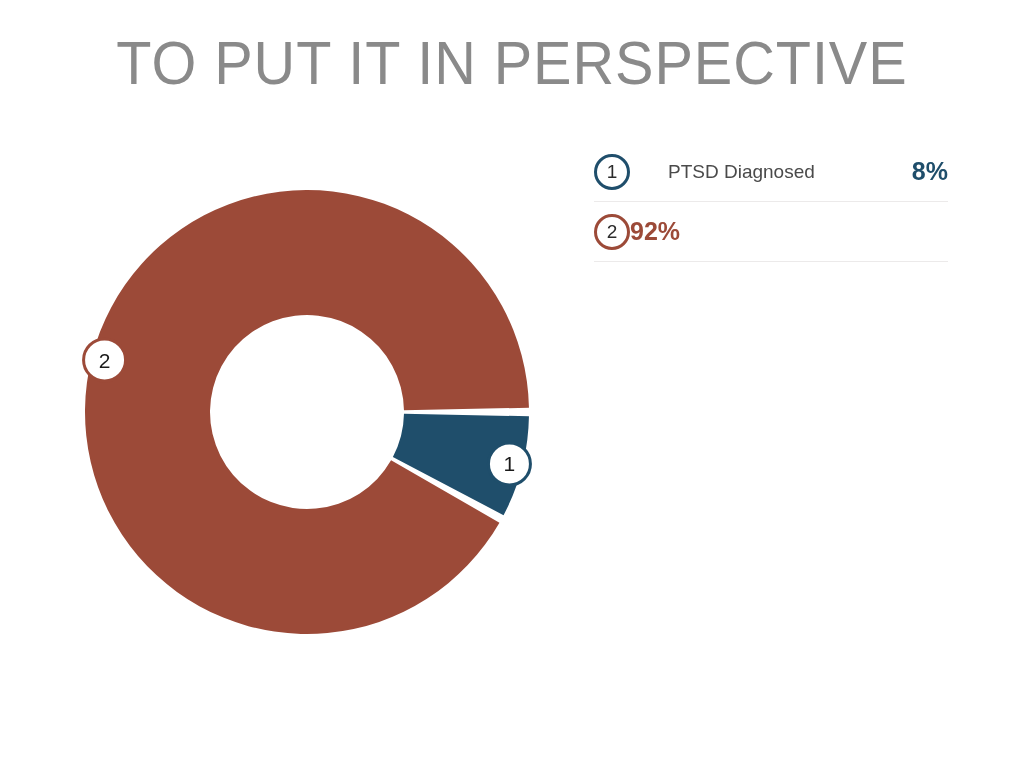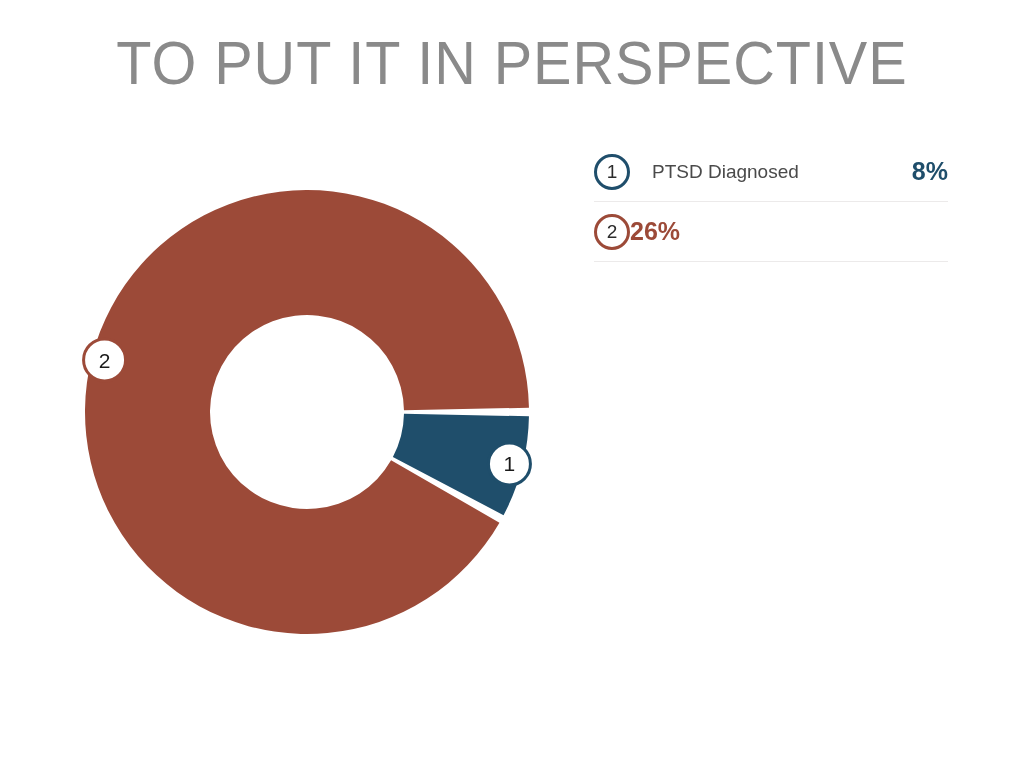--- a/index.html
+++ b/index.html
@@ -74,21 +74,21 @@
     font-size: 19px;
     color: #2b2b2b;
     font-weight: 400;
     background: #ffffff;
   }
   .legend-badge.badge-2 {
     border-color: #9c4a38;
   }
   .legend-label {
     flex: 1 1 auto;
-    margin-left: 22px;
+    margin-left: 38px;
     font-size: 19px;
     color: #4a4a4a;
     font-weight: 400;
     white-space: nowrap;
   }
   .legend-value {
     flex: 0 0 auto;
     font-size: 25px;
     font-weight: 700;
     text-align: right;
@@ -131,16 +131,16 @@
 <div id="legend">
 
   <div class="legend-row">
     <div class="legend-badge badge-1">1</div>
     <div class="legend-label">PTSD Diagnosed</div>
     <div class="legend-value val-1">8%</div>
   </div>
 
   <div class="legend-row">
     <div class="legend-badge badge-2">2</div>
-    <div class="legend-value val-2">26%</div>
+    <div class="legend-value val-2">92%</div>
   </div>
 
 </div>
 
 </body></html>

